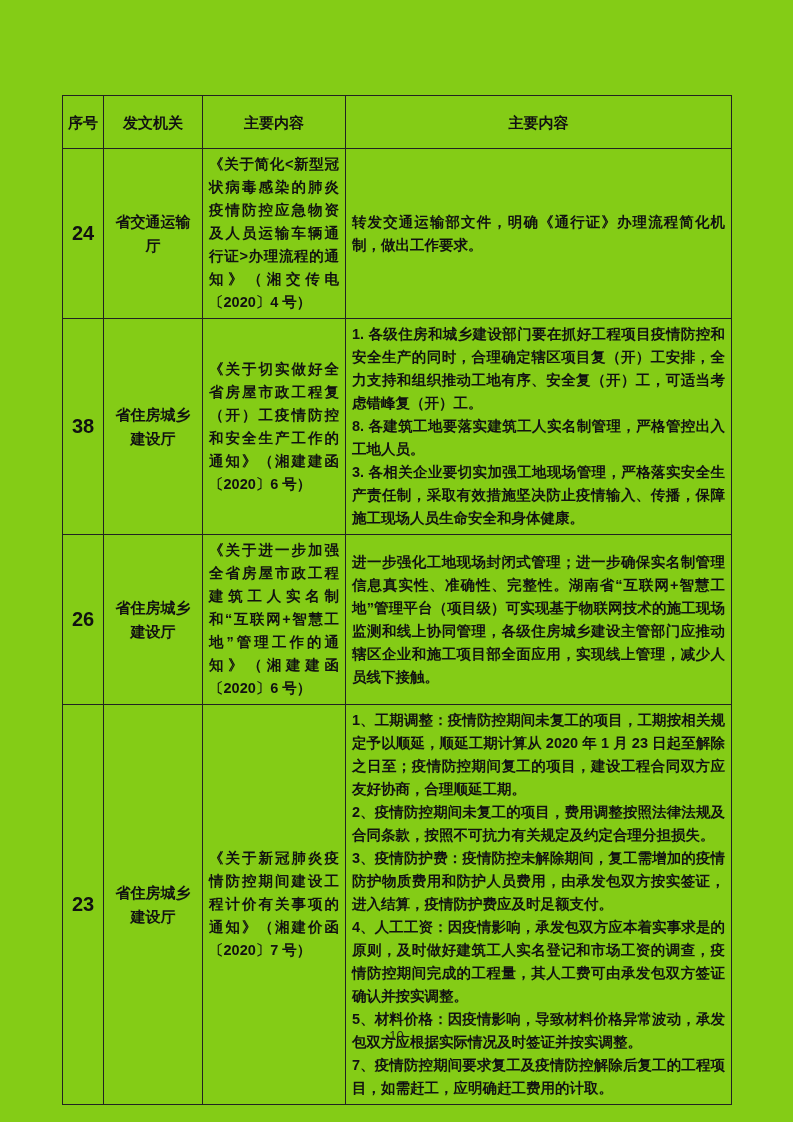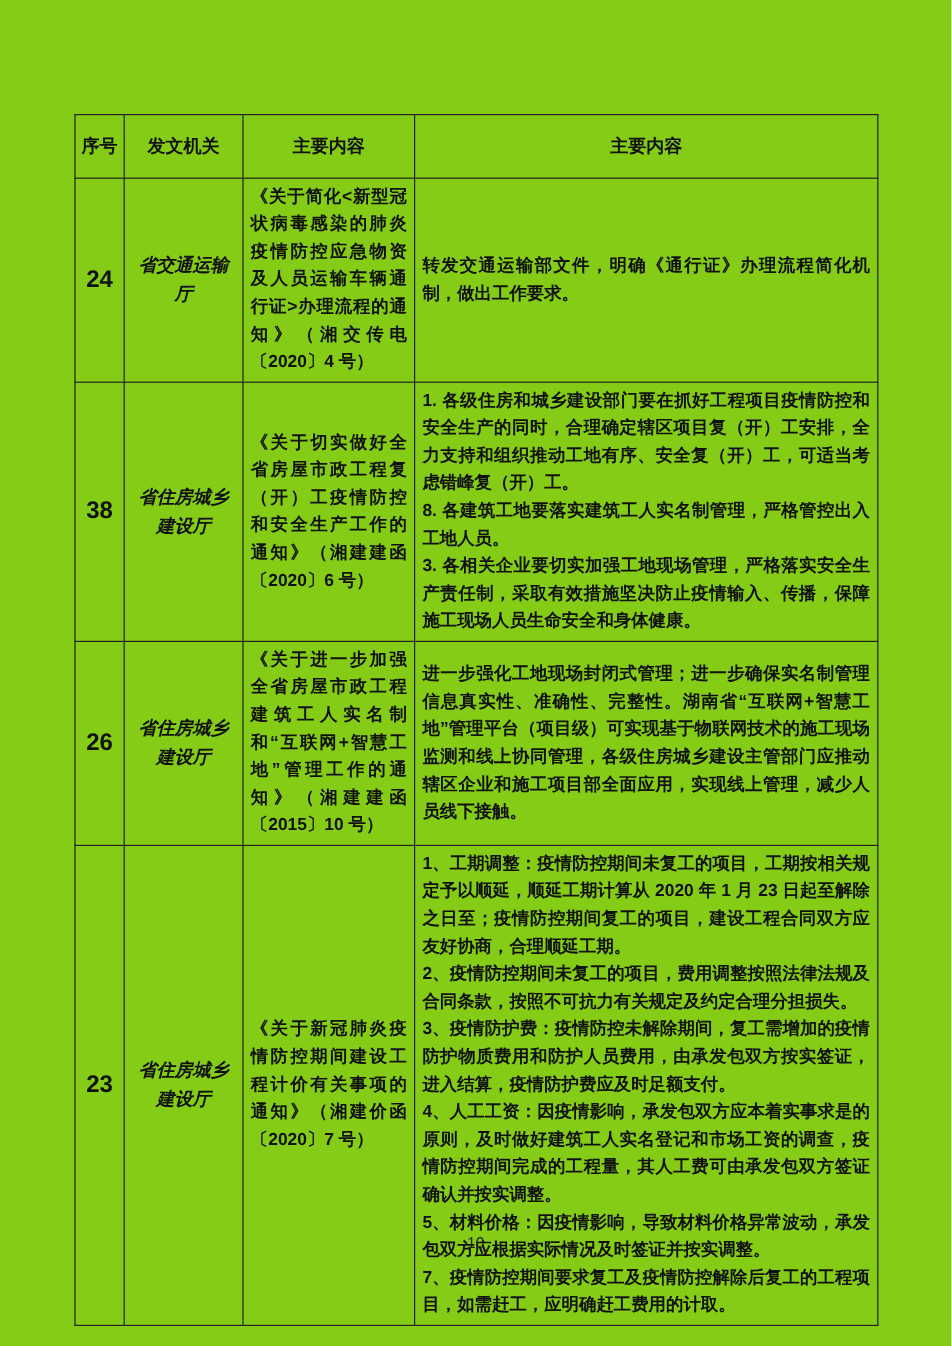--- a/index.html
+++ b/index.html
@@ -55,21 +55,20 @@
   td.no {
     text-align: center;
     font-size: 20px;
     padding: 2px;
   }
   td.agency {
     text-align: center;
     font-size: 15px;
     line-height: 24px;
     padding: 4px 6px;
-    font-style: italic;
   }
   td.doc {
     text-align: justify;
     font-size: 14.5px;
     line-height: 23px;
     padding: 4px 6px;
   }
   td.content {
     text-align: justify;
     font-size: 14.5px;
@@ -124,21 +123,21 @@
           <td class="doc">《关于切实做好全省房屋市政工程复（开）工疫情防控和安全生产工作的通知》（湘建建函〔2020〕6 号）</td>
           <td class="content">
             <p>1. 各级住房和城乡建设部门要在抓好工程项目疫情防控和安全生产的同时，合理确定辖区项目复（开）工安排，全力支持和组织推动工地有序、安全复（开）工，可适当考虑错峰复（开）工。</p>
             <p>8. 各建筑工地要落实建筑工人实名制管理，严格管控出入工地人员。</p>
             <p>3. 各相关企业要切实加强工地现场管理，严格落实安全生产责任制，采取有效措施坚决防止疫情输入、传播，保障施工现场人员生命安全和身体健康。</p>
           </td>
         </tr>
         <tr class="row-2">
           <td class="no">26</td>
           <td class="agency">省住房城乡建设厅</td>
-          <td class="doc">《关于进一步加强全省房屋市政工程建筑工人实名制和“互联网+智慧工地”管理工作的通知》（湘建建函〔2015〕10 号）</td>
+          <td class="doc">《关于进一步加强全省房屋市政工程建筑工人实名制和“互联网+智慧工地”管理工作的通知》（湘建建函〔2020〕6 号）</td>
           <td class="content">
             <p>进一步强化工地现场封闭式管理；进一步确保实名制管理信息真实性、准确性、完整性。湖南省“互联网+智慧工地”管理平台（项目级）可实现基于物联网技术的施工现场监测和线上协同管理，各级住房城乡建设主管部门应推动辖区企业和施工项目部全面应用，实现线上管理，减少人员线下接触。</p>
           </td>
         </tr>
         <tr class="row-3">
           <td class="no">23</td>
           <td class="agency">省住房城乡建设厅</td>
           <td class="doc">《关于新冠肺炎疫情防控期间建设工程计价有关事项的通知》（湘建价函〔2020〕7 号）</td>
           <td class="content">
             <p>1、工期调整：疫情防控期间未复工的项目，工期按相关规定予以顺延，顺延工期计算从 2020 年 1 月 23 日起至解除之日至；疫情防控期间复工的项目，建设工程合同双方应友好协商，合理顺延工期。</p>

